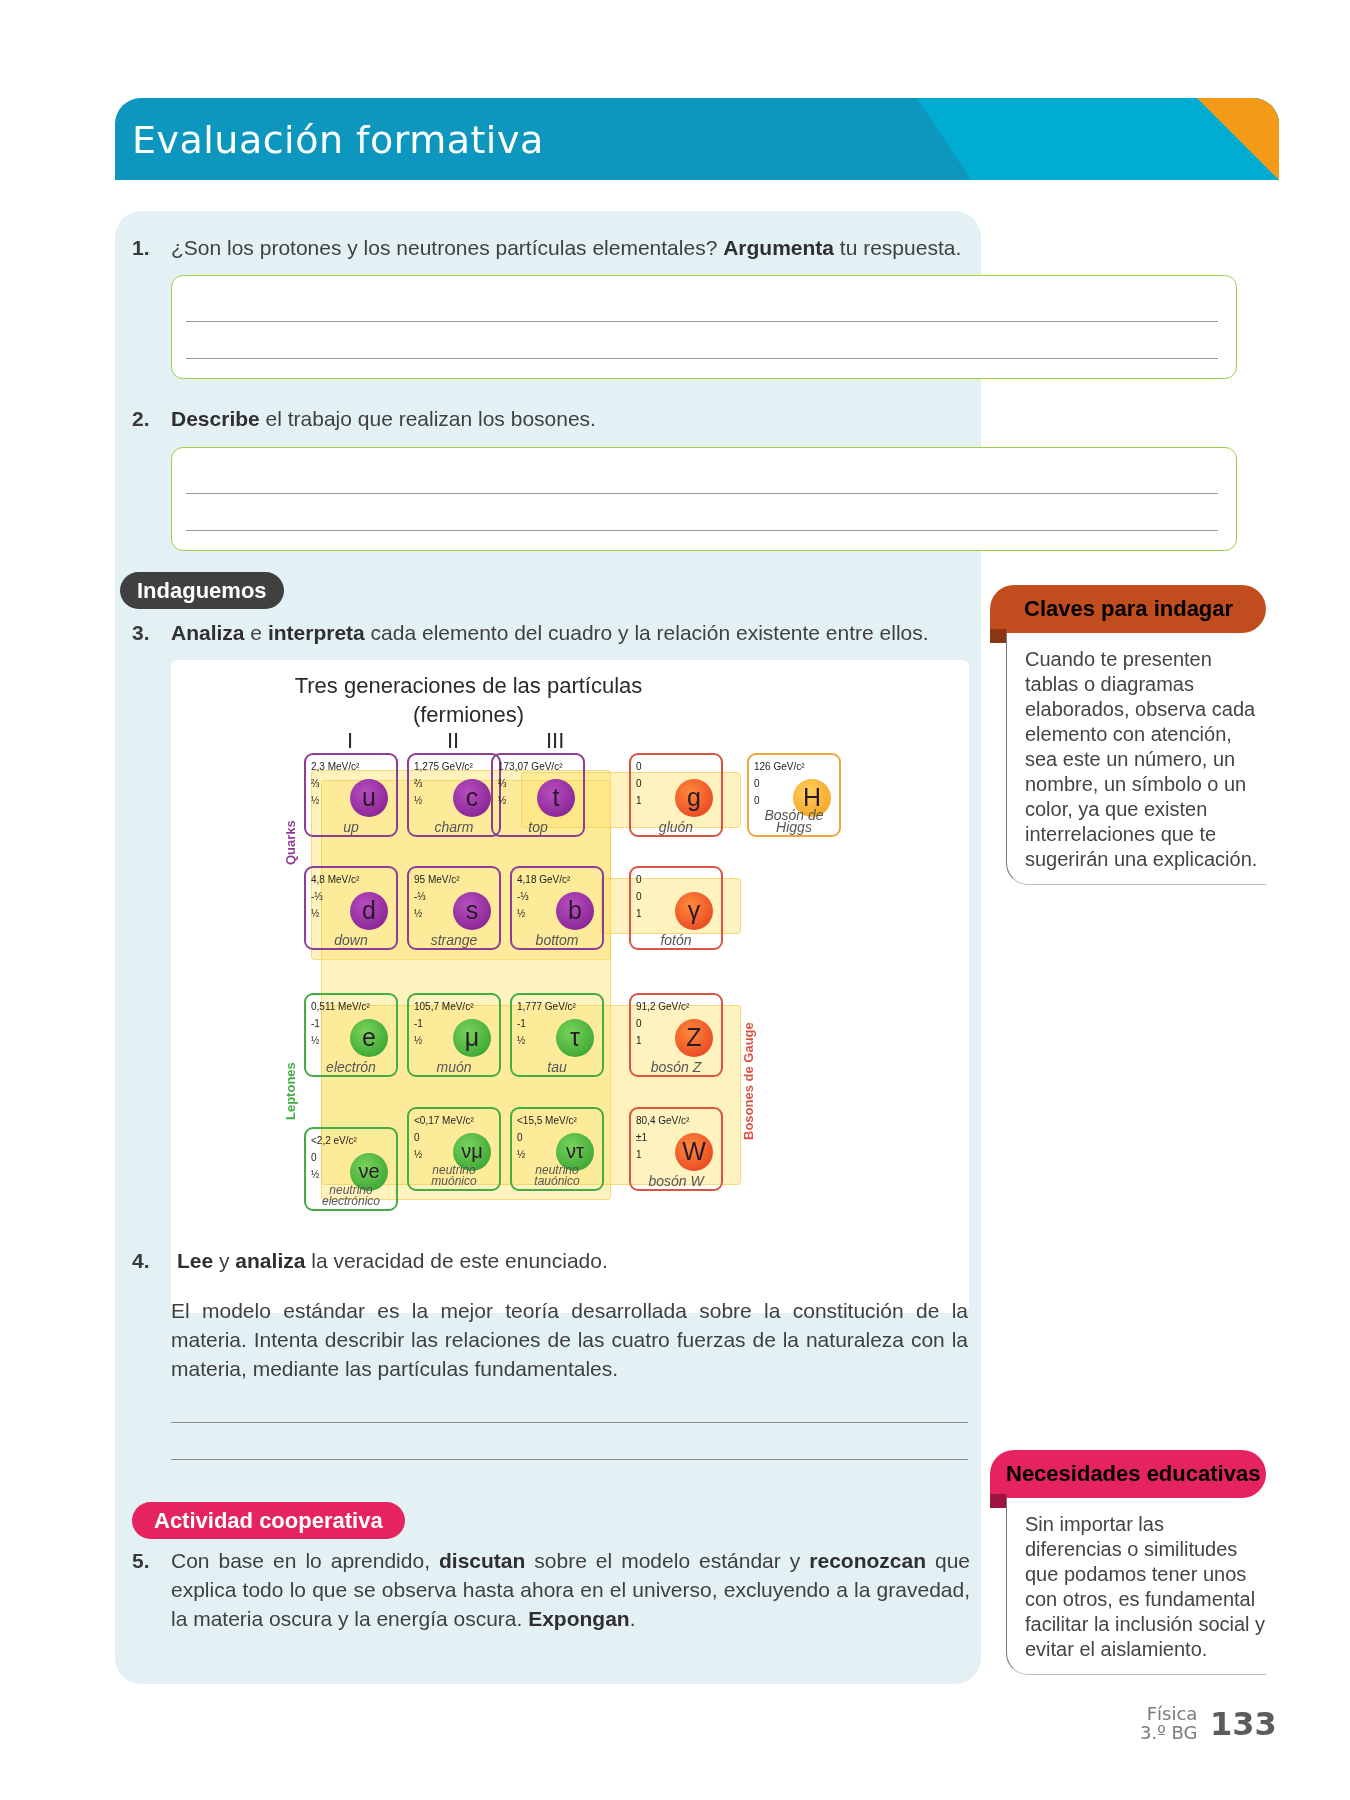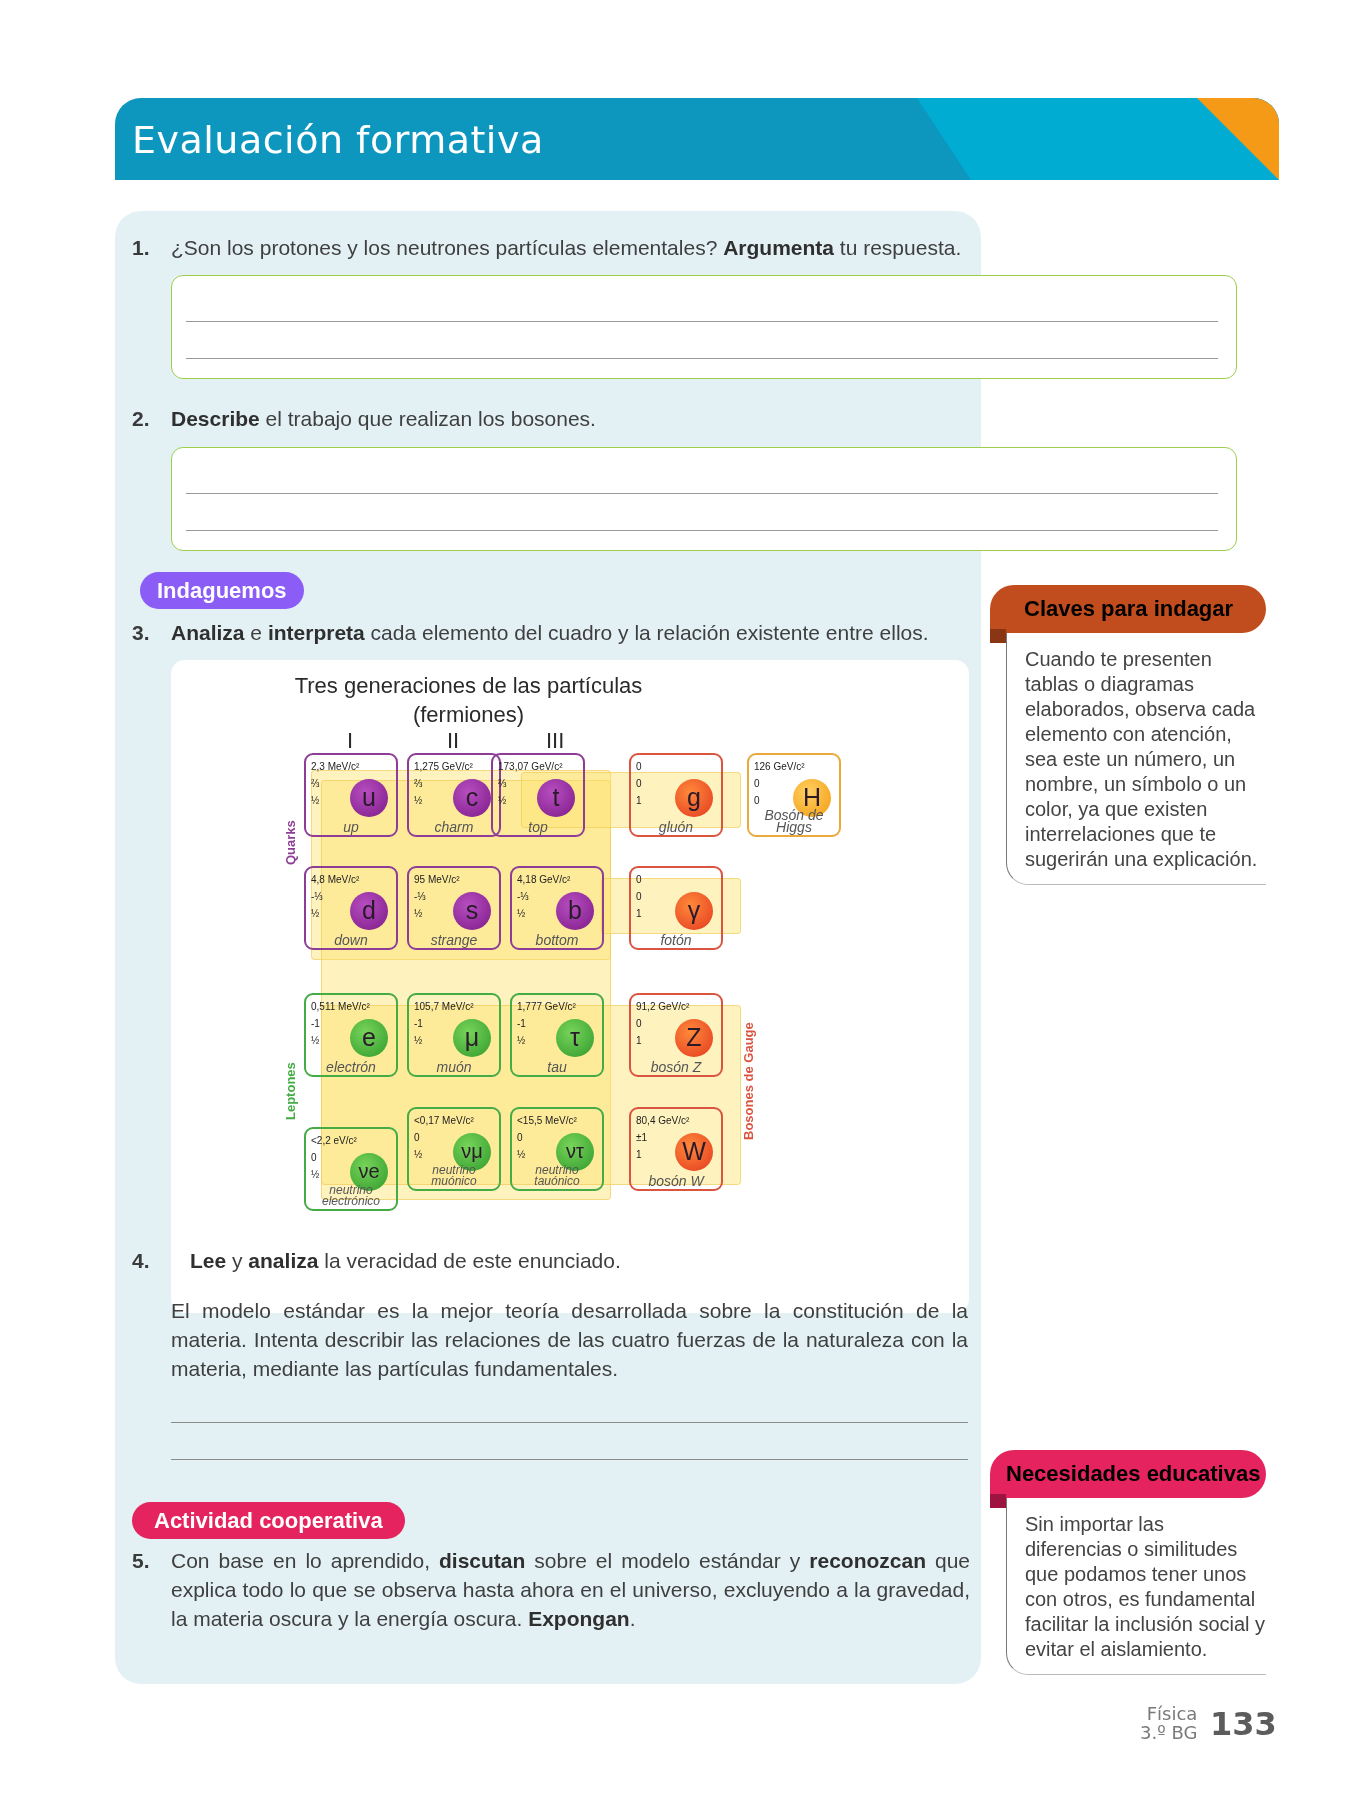--- a/index.html
+++ b/index.html
@@ -30,21 +30,21 @@
 
   .answer-box { position: absolute; left: 171px; width: 1066px; height: 104px;
     background: #ffffff; border: 1.5px solid #9dcf4b; border-radius: 12px; }
   .answer-line { position: absolute; left: 14px; right: 18px; height: 1px; background: #9a9a9a; }
 
   .pill { position: absolute; height: 37px; border-radius: 19px; color: #fff; font-weight: bold;
     font-size: 22px; line-height: 37px; padding: 0 17px; }
 
   
   .diagram { position: absolute; left: 171px; top: 660px; width: 798px; height: 653px;
-    background: #ffffff; border-radius: 14px; }
+    background: #ffffff; border-radius: 6px; }
   .d-title { position: absolute; left: 0; width: 595px; text-align: center;
     font-size: 22px; color: #2a2a2a; }
   .gen { position: absolute; font-size: 22px; color: #2a2a2a; }
   .yellow { position: absolute; background: rgba(253, 226, 110, 0.45); border: 1px solid rgba(240,200,80,0.6); border-radius: 4px; }
   .cell { position: absolute; width: 94px; height: 84px; border: 2.5px solid; border-radius: 9px; background: transparent; }
   .cell.q-cell { border-color: #8e3d96; }
   .cell.l-cell { border-color: #45ab45; }
   .cell.b-cell { border-color: #db5440; }
   .cell.h-cell { border-color: #e9a93d; }
   .cell .props { position: absolute; left: 5px; top: 3px; font-size: 10px; line-height: 17px; color: #222; white-space: pre; }
@@ -96,21 +96,21 @@
 
 <div class="q" style="left:132px; top:404px; width:860px;">
   <span class="num">2.</span>
   <b style="margin-left:39px">Describe</b><span> el trabajo que realizan los bosones.</span>
 </div>
 <div class="answer-box" style="top:447px;">
   <div class="answer-line" style="top:45px;"></div>
   <div class="answer-line" style="top:82px;"></div>
 </div>
 
-<div class="pill" style="left:140px; top:572px; background:#8b5cf6;">Indaguemos</div>
+<div class="pill" style="left:120px; top:572px; background:#404040;">Indaguemos</div>
 
 <div class="q" style="left:132px; top:618px; width:860px;">
   <span class="num">3.</span>
   <b style="margin-left:39px">Analiza</b><span> e </span><b>interpreta</b><span> cada elemento del cuadro y la relación existente entre ellos.</span>
 </div>
 
 <div class="diagram" id="diagram">
   <div class="d-title" style="top:13px;">Tres generaciones de las partículas</div>
   <div class="d-title" style="top:42px;">(fermiones)</div>
   <div class="gen" style="left:176px; top:68px;">I</div>
@@ -245,21 +245,21 @@
 ±1
 1</div>
         <div class="ball red">W</div>
         <div class="pname">bosón W</div>
       </div>
     </div>
 </div>
 
 <div class="q" style="left:132px; top:1246px; width:860px;">
   <span class="num">4.</span>
-  <b style="margin-left:58px">Lee</b><span> y </span><b>analiza</b><span> la veracidad de este enunciado.</span>
+  <b style="margin-left:45px">Lee</b><span> y </span><b>analiza</b><span> la veracidad de este enunciado.</span>
 </div>
 <div class="q" style="left:171px; top:1296px; width:797px; text-align:justify;">El modelo estándar es la mejor teoría desarrollada sobre la constitución de la materia. Intenta describir las relaciones de las cuatro fuerzas de la naturaleza con la materia, mediante las partículas fundamentales.</div>
 <div class="hline" style="top:1422px;"></div>
 <div class="hline" style="top:1459px;"></div>
 
 <div class="pill" style="left:132px; top:1502px; background:#e5245f; padding: 0 22px;">Actividad cooperativa</div>
 
 <div class="q" style="left:132px; top:1546px; width:838px;">
   <span class="num">5.</span>
   <div style="margin-left:39px; text-align:justify;"><span>Con base en lo aprendido, </span><b>discutan</b><span> sobre el modelo estándar y </span><b>reconozcan</b><span> que explica todo lo que se observa hasta ahora en el universo, excluyendo a la gravedad, la materia oscura y la energía oscura. </span><b>Expongan</b><span>.</span></div>

